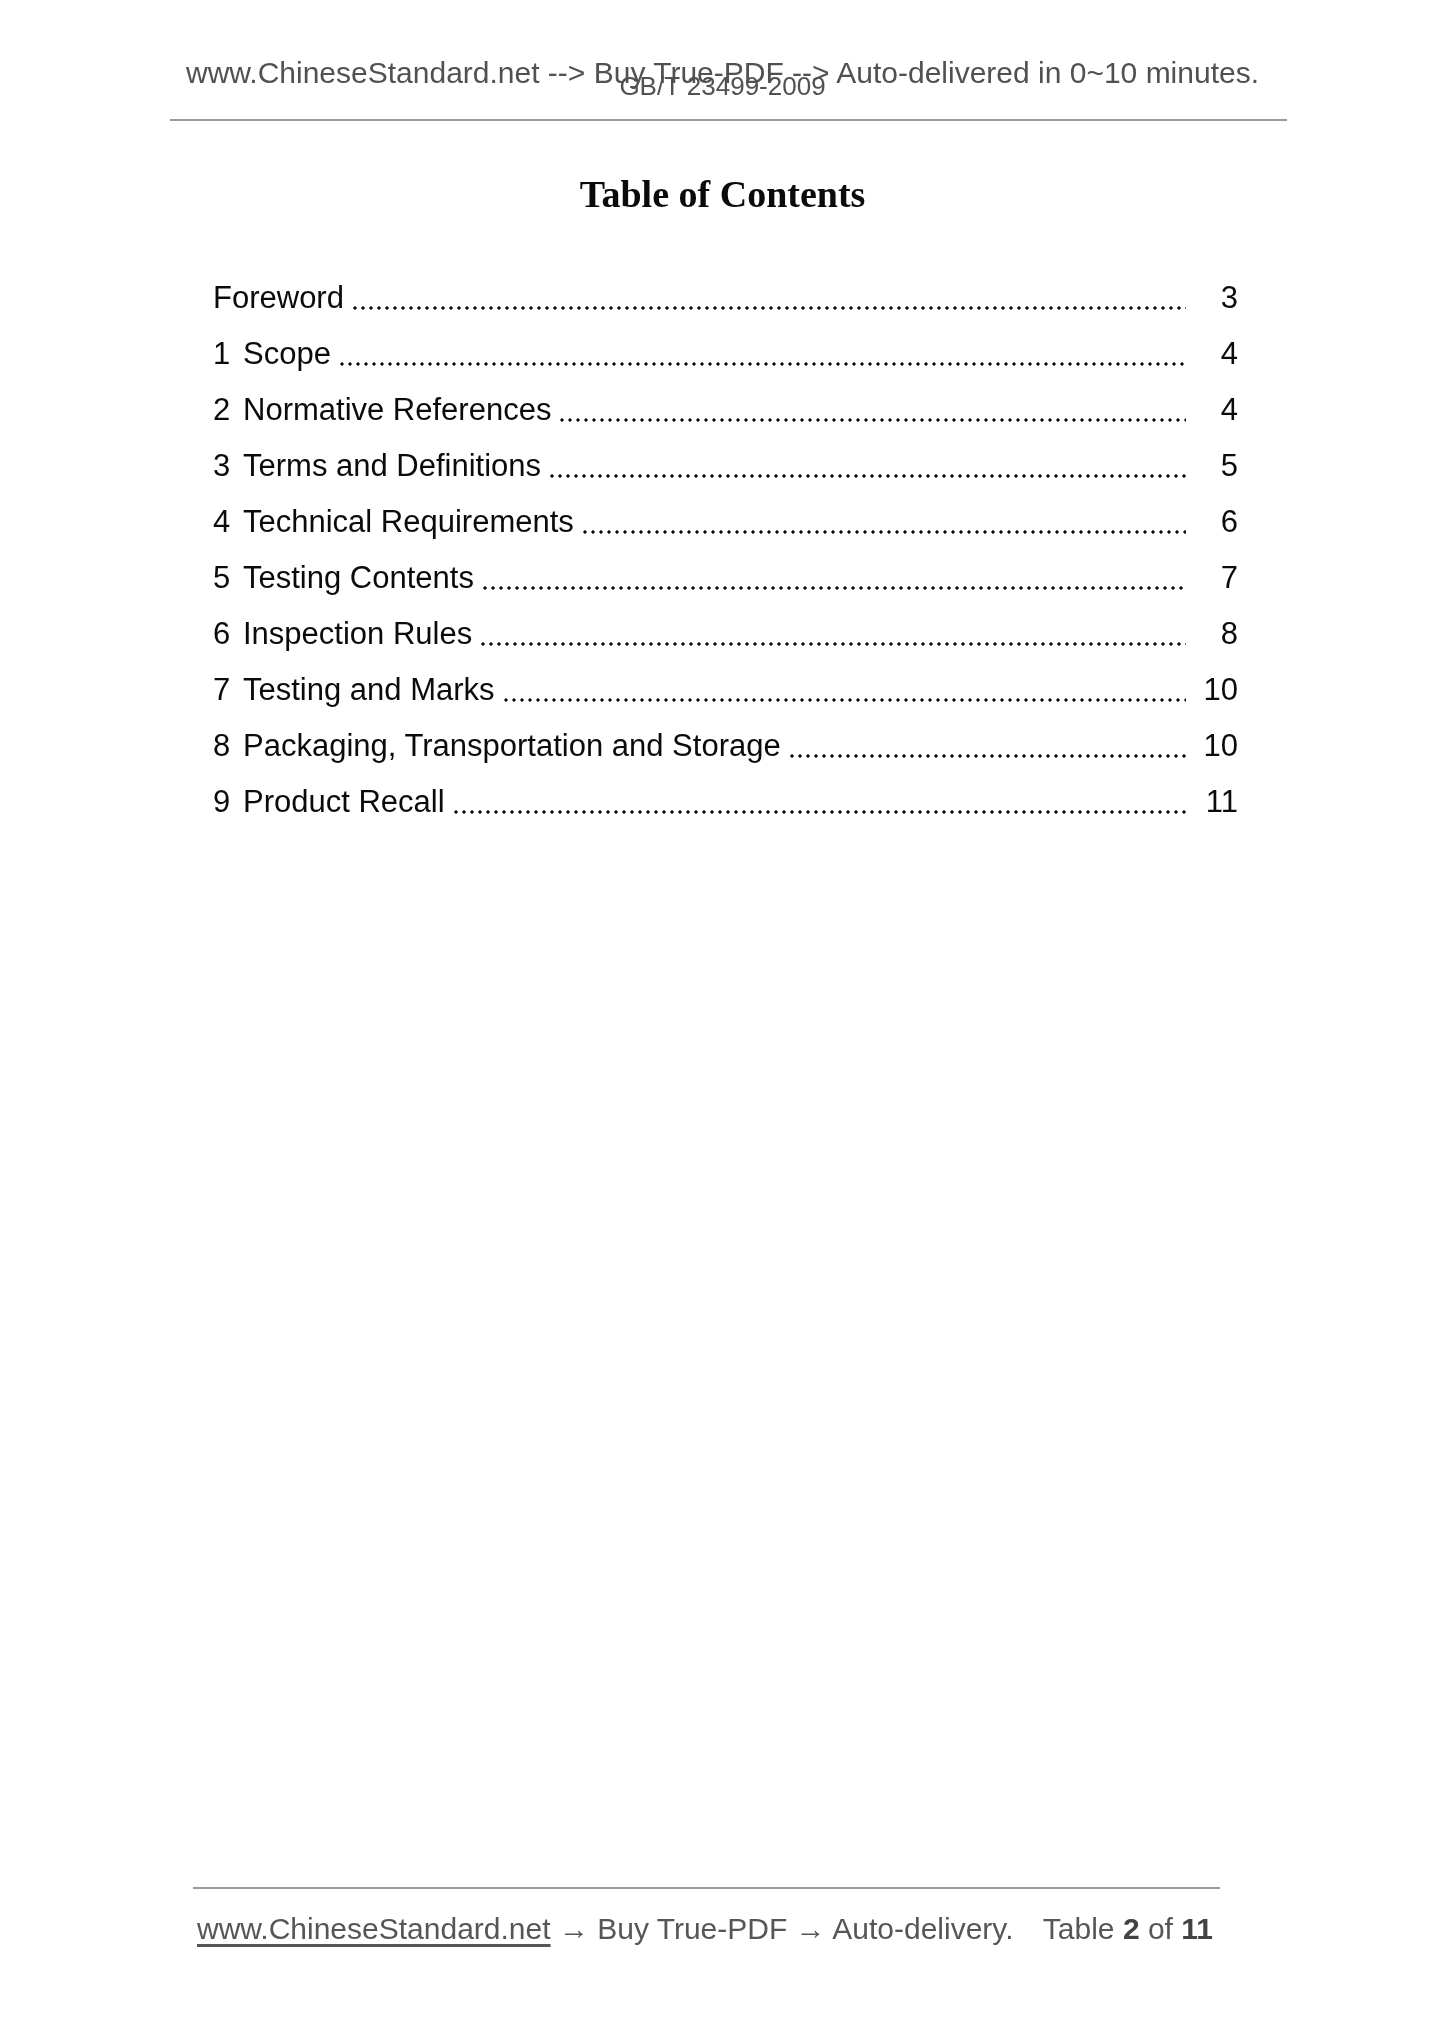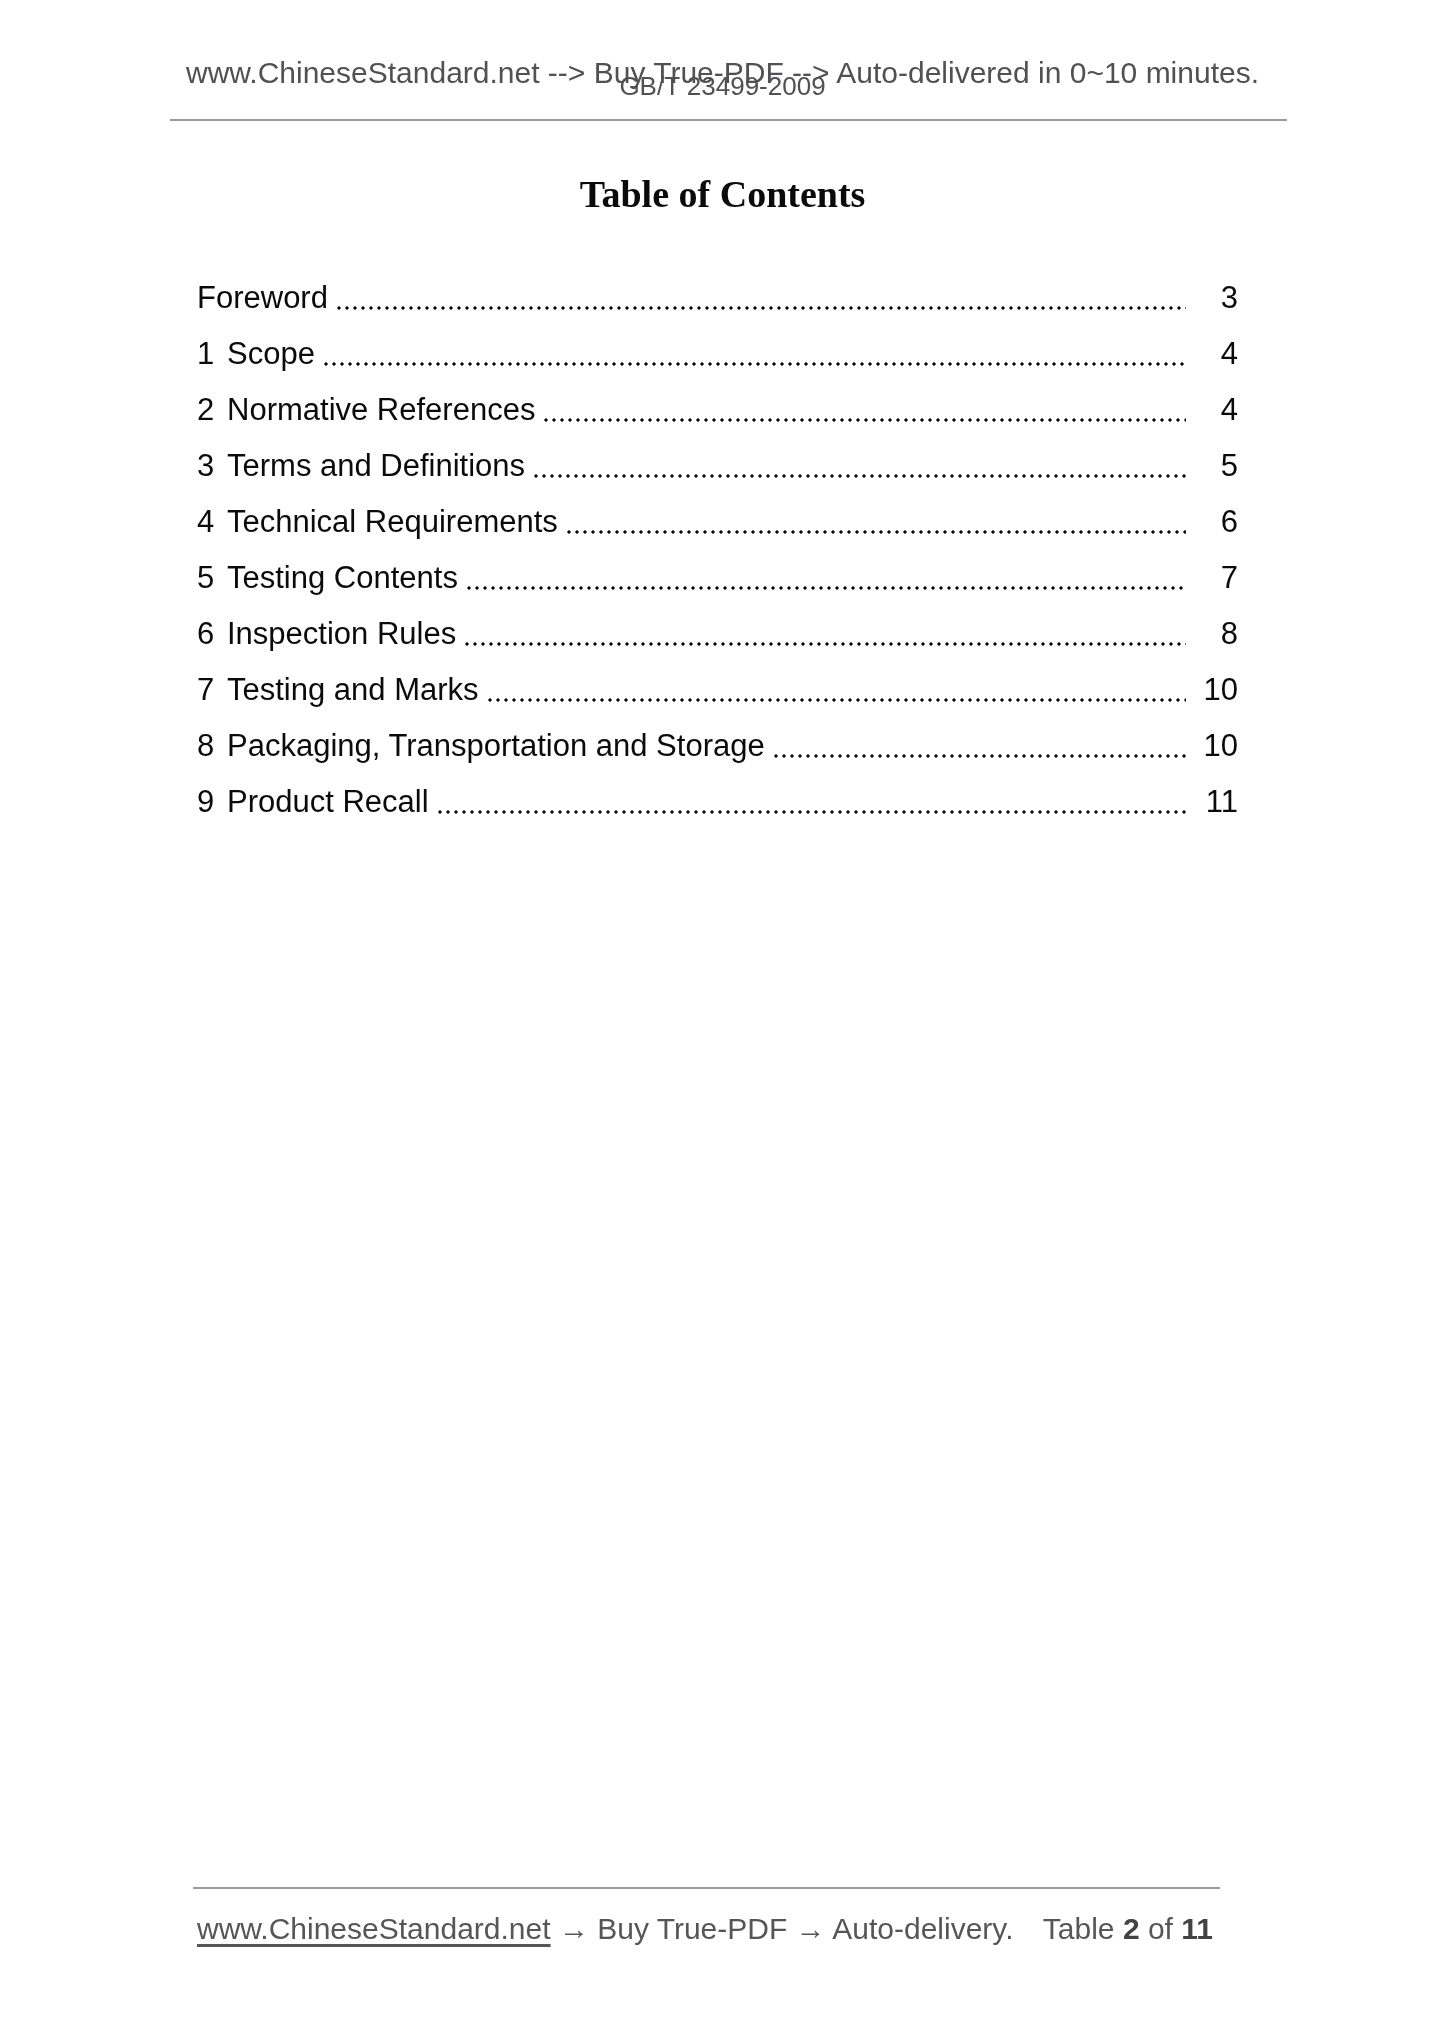--- a/index.html
+++ b/index.html
@@ -45,21 +45,21 @@
   .page-title{
     position:absolute;top:172px;left:0;width:100%;
     text-align:center;
     font-size:38px;line-height:44px;font-weight:bold;
     color:var(--body_black);
     font-family:Liberation Serif, serif;
   }
 
   
   .toc{
-    position:absolute;top:270px;left:197px;right:207px;
+    position:absolute;top:270px;left:213px;right:207px;
   }
   .toc-row{
     display:flex;align-items:baseline;
     height:56px;line-height:56px;
     font-size:31px;color:var(--body_black);
     white-space:nowrap;
   }
   .toc-num{flex:0 0 30px;}
   .toc-label{flex:0 0 auto;}
   .toc-leader{

